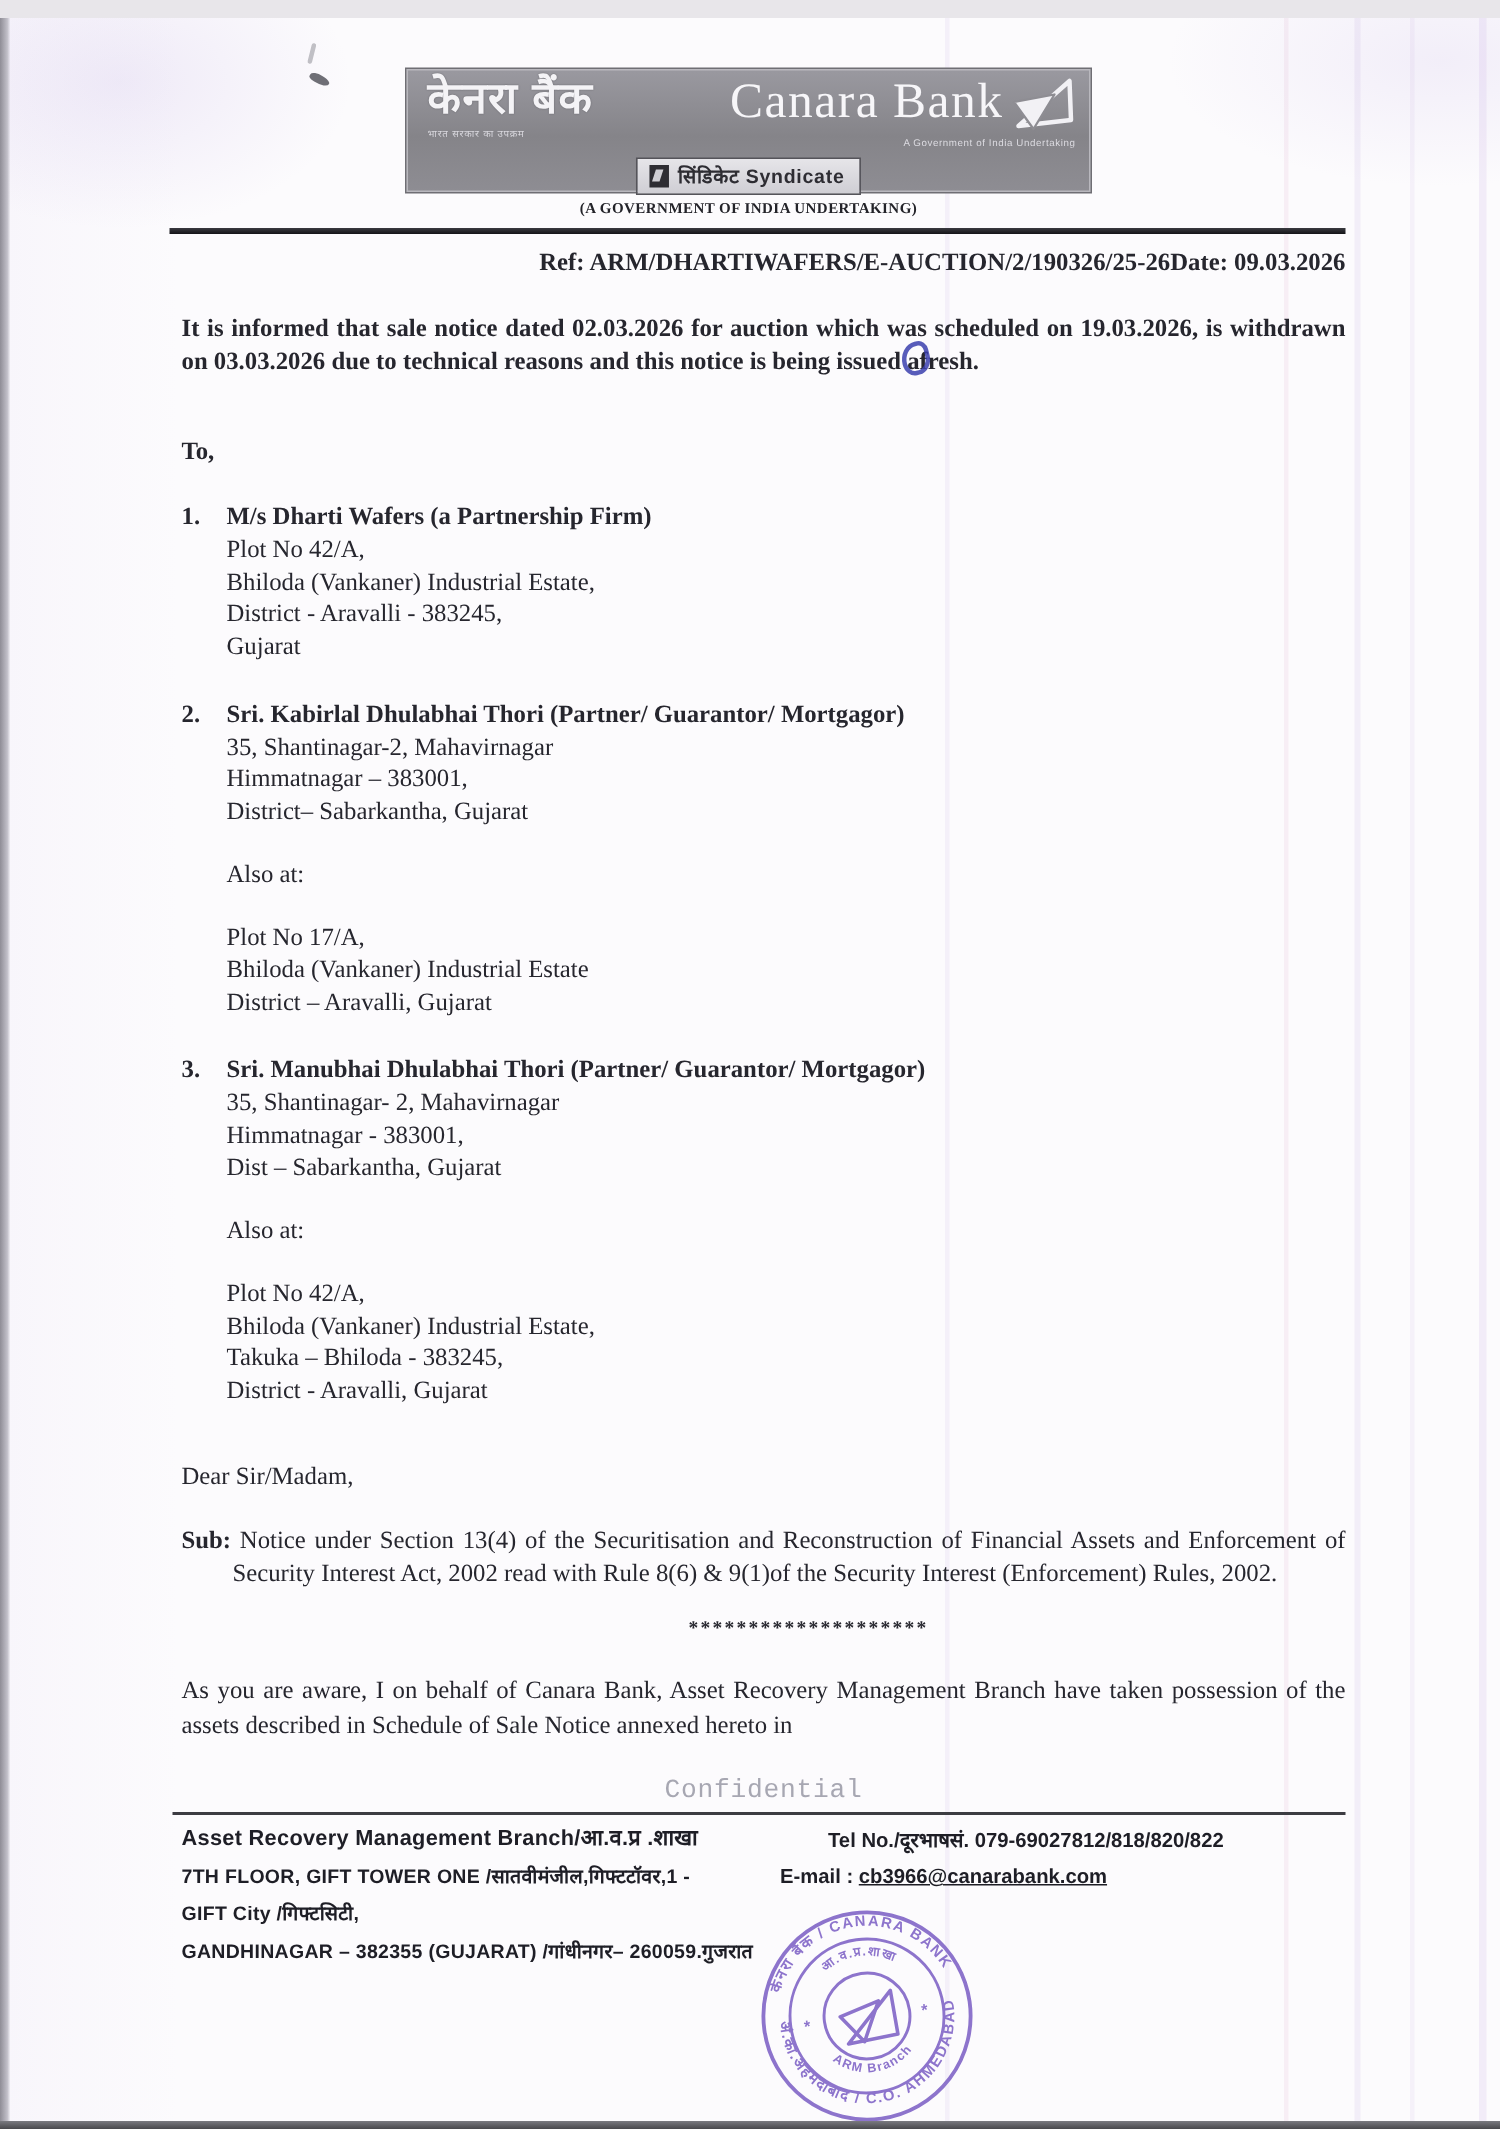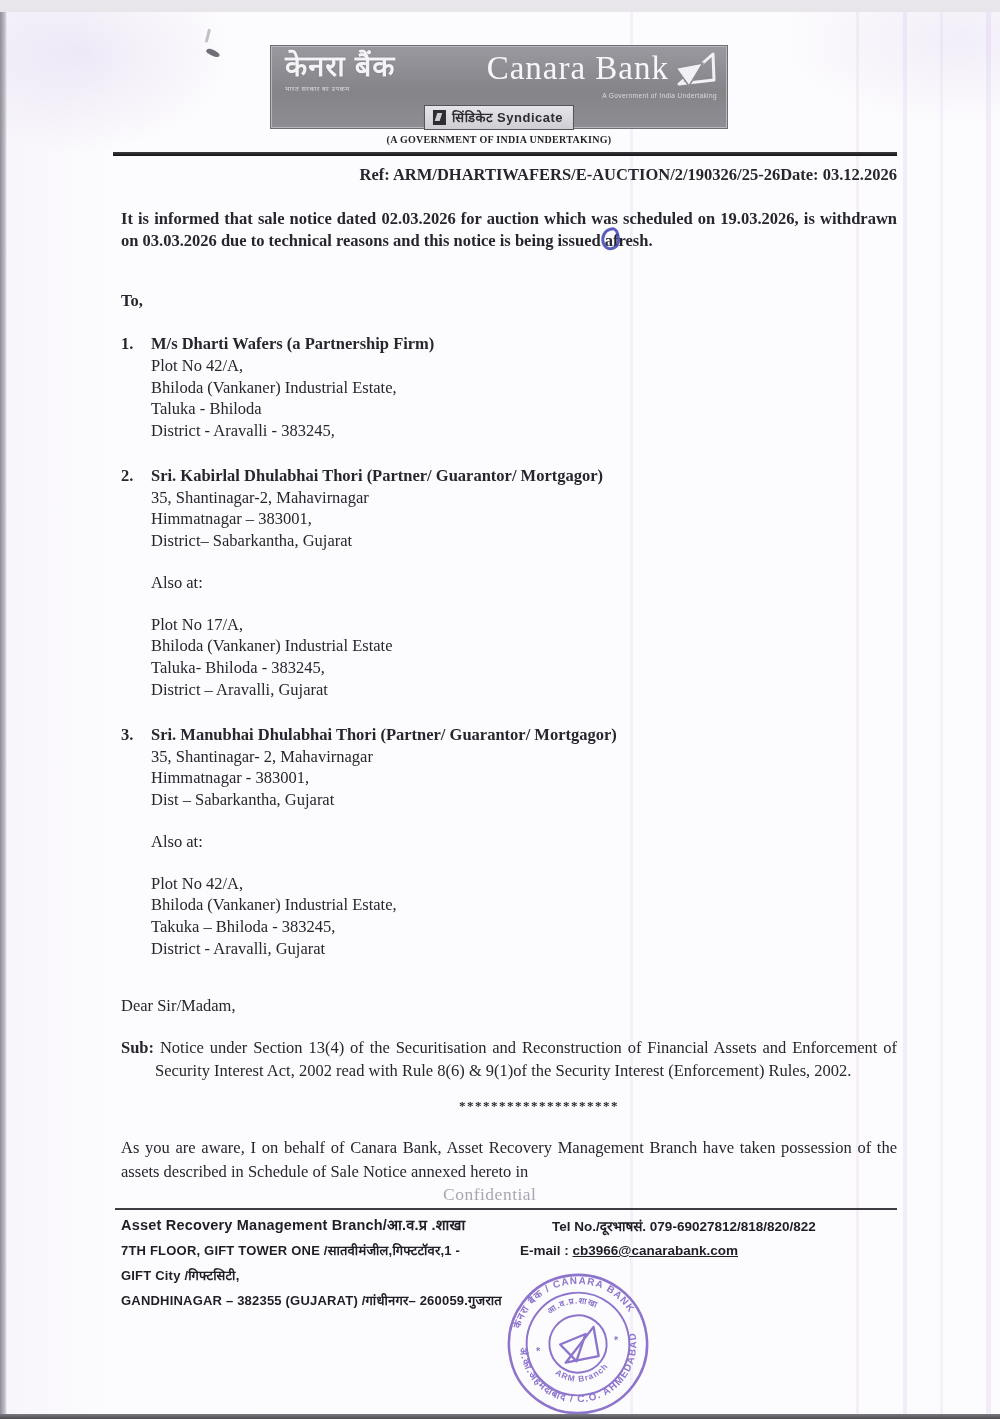--- a/index.html
+++ b/index.html
@@ -74,21 +74,21 @@
   .r-body{flex:1;}
   .r-title{font-weight:bold;}
   .r-line{display:block;}
   .also-at{margin:20px 0;}
   .salutation{margin-top:35px;}
   .sub-block{margin-top:21px;text-align:justify;line-height:1.38;padding-left:34px;text-indent:-34px;}
   .stars{text-align:center;font-weight:bold;font-size:13px;letter-spacing:1.5px;margin-left:60px;line-height:1;}
   .body-para{margin-top:24px;text-align:justify;line-height:1.4;}
 
   
-  .confidential{position:absolute;left:443px;top:1172px;font-family:Liberation Serif, serif;
+  .confidential{position:absolute;left:443px;top:1172px;font-family:Liberation Mono, monospace;
     font-size:17.5px;color:#a7a7b2;letter-spacing:.5px;z-index:3;}
   .footer-rule{position:absolute;left:115px;top:1196px;width:782px;height:2px;background:#3c3c42;}
   .footer{position:absolute;left:121px;top:1202px;width:776px;
     font-family:"Liberation Sans","DejaVu Sans",sans-serif;font-weight:bold;color:#1e1e26;}
   .f-left{position:absolute;left:0;top:0;width:430px;}
   .f-branch{font-size:14.5px;letter-spacing:.2px;}
   .f-line{font-size:13px;margin-top:7px;letter-spacing:.2px;}
   .f-right{position:absolute;left:399px;top:3px;width:377px;}
   .f-tel{font-size:13.5px;padding-left:32px;}
   .f-email{font-size:13.5px;margin-top:8px;}
@@ -141,50 +141,49 @@
         <span class="synd-text">सिंडिकेट Syndicate</span>
       </div>
     </div>
     <div class="undertaking">(A GOVERNMENT OF INDIA UNDERTAKING)</div>
   </div>
   <div class="top-rule"></div>
 
   <div class="content">
     <div class="ref-row">
       <span>Ref: ARM/DHARTIWAFERS/E-AUCTION/2/190326/25-26</span>
-      <span>Date: 03.12.2026</span>
+      <span>Date: 09.03.2026</span>
     </div>
 
     <p class="intro"><span>It is informed that sale notice dated 02.03.2026 for auction which was scheduled on 19.03.2026, is withdrawn on 03.03.2026 due to technical reasons and this notice is being issued </span><span class="penword"><span class="penblob"></span><span>afresh.</span></span></p>
 
     <div class="to-label">To,</div>
 
     <div class="recipients">
       <div class="recipient">
         <span class="r-num">1.</span>
         <div class="r-body">
           <div class="r-title">M/s Dharti Wafers (a Partnership Firm)</div>
           <span class="r-line">Plot No 42/A,</span>
           <span class="r-line">Bhiloda (Vankaner) Industrial Estate,</span>
-          <span class="r-line">Taluka - Bhiloda</span>
           <span class="r-line">District - Aravalli - 383245,</span>
+          <span class="r-line">Gujarat</span>
         </div>
       </div>
 
       <div class="recipient">
         <span class="r-num">2.</span>
         <div class="r-body">
           <div class="r-title">Sri. Kabirlal Dhulabhai Thori (Partner/ Guarantor/ Mortgagor)</div>
           <span class="r-line">35, Shantinagar-2, Mahavirnagar</span>
           <span class="r-line">Himmatnagar – 383001,</span>
           <span class="r-line">District– Sabarkantha, Gujarat</span>
           <div class="also-at">Also at:</div>
           <span class="r-line">Plot No 17/A,</span>
           <span class="r-line">Bhiloda (Vankaner) Industrial Estate</span>
-          <span class="r-line">Taluka- Bhiloda - 383245,</span>
           <span class="r-line">District – Aravalli, Gujarat</span>
         </div>
       </div>
 
       <div class="recipient">
         <span class="r-num">3.</span>
         <div class="r-body">
           <div class="r-title">Sri. Manubhai Dhulabhai Thori (Partner/ Guarantor/ Mortgagor)</div>
           <span class="r-line">35, Shantinagar- 2, Mahavirnagar</span>
           <span class="r-line">Himmatnagar - 383001,</span>

